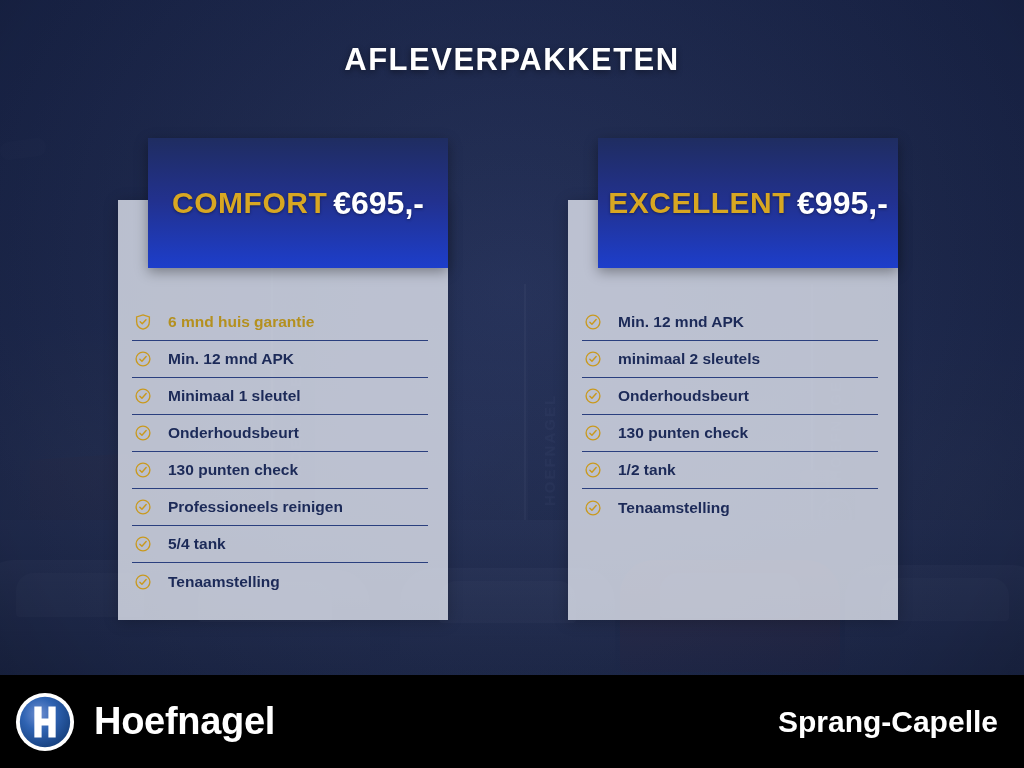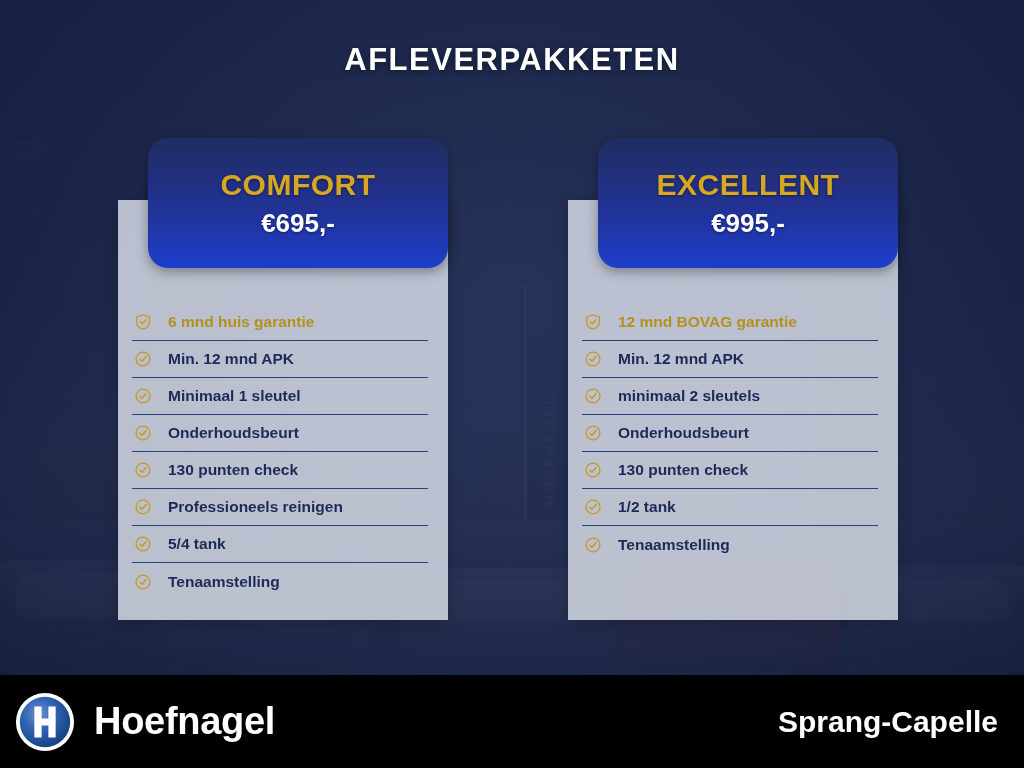--- a/index.html
+++ b/index.html
@@ -210,38 +210,38 @@
     box-shadow: 0 2px 14px rgba(0,0,0,.22);
   }
 
   .card-header {
     position: absolute;
     left: 30px;
     top: -62px;
     width: 300px;
     height: 130px;
     background: linear-gradient(180deg, #1f2d61 0%, #22318e 48%, #1d3ecb 100%);
-    border-radius: 20px;
+    border-radius: 0;
     box-shadow: 0 4px 12px rgba(0,0,0,.35);
     display: flex;
-    flex-direction: column;
+    flex-direction: row;
     align-items: center;
     justify-content: center;
     gap: 6px;
   }
   .card-tier {
     color: #d8a722;
     font-size: 30px;
     font-weight: bold;
     letter-spacing: .5px;
     text-shadow: 0 1px 3px rgba(0,0,0,.4);
   }
   .card-price {
     color: #ffffff;
-    font-size: 26px;
+    font-size: 32px;
     font-weight: bold;
     text-shadow: 0 1px 3px rgba(0,0,0,.4);
   }
 
   
   .feature-list {
     position: absolute;
     left: 14px;
     right: 20px;
     top: 104px;
@@ -433,27 +433,20 @@
   <div class="card card-right">
     <div class="card-body"></div>
 
     <div class="card-header">
       <div class="card-tier">EXCELLENT</div>
       <div class="card-price">€995,-</div>
     </div>
 
     <div class="feature-list">
 
-      <div class="feature-row highlight">
-        <svg class="feature-icon" viewBox="0 0 24 24" fill="none">
-          <path d="M12 2.5 L20.5 5.2 V11.2 C20.5 16.4 16.9 20.3 12 21.5 C7.1 20.3 3.5 16.4 3.5 11.2 V5.2 Z" stroke="#c9991e" stroke-width="1.8" fill="none"></path>
-          <path d="M8.2 11.6 L11 14.3 L16 8.9" stroke="#c9991e" stroke-width="1.9" stroke-linecap="round" stroke-linejoin="round" fill="none"></path>
-        </svg>
-        <span class="feature-label">12 mnd BOVAG garantie</span>
-      </div>
 
       <div class="feature-row">
         <svg class="feature-icon" viewBox="0 0 24 24" fill="none">
           <circle cx="12" cy="12" r="9.2" stroke="#c9991e" stroke-width="1.8" fill="none"></circle>
           <path d="M7.8 12.2 L10.6 15 L16.2 8.8" stroke="#c9991e" stroke-width="1.9" stroke-linecap="round" stroke-linejoin="round" fill="none"></path>
         </svg>
         <span class="feature-label">Min. 12 mnd APK</span>
       </div>
 
       <div class="feature-row">

